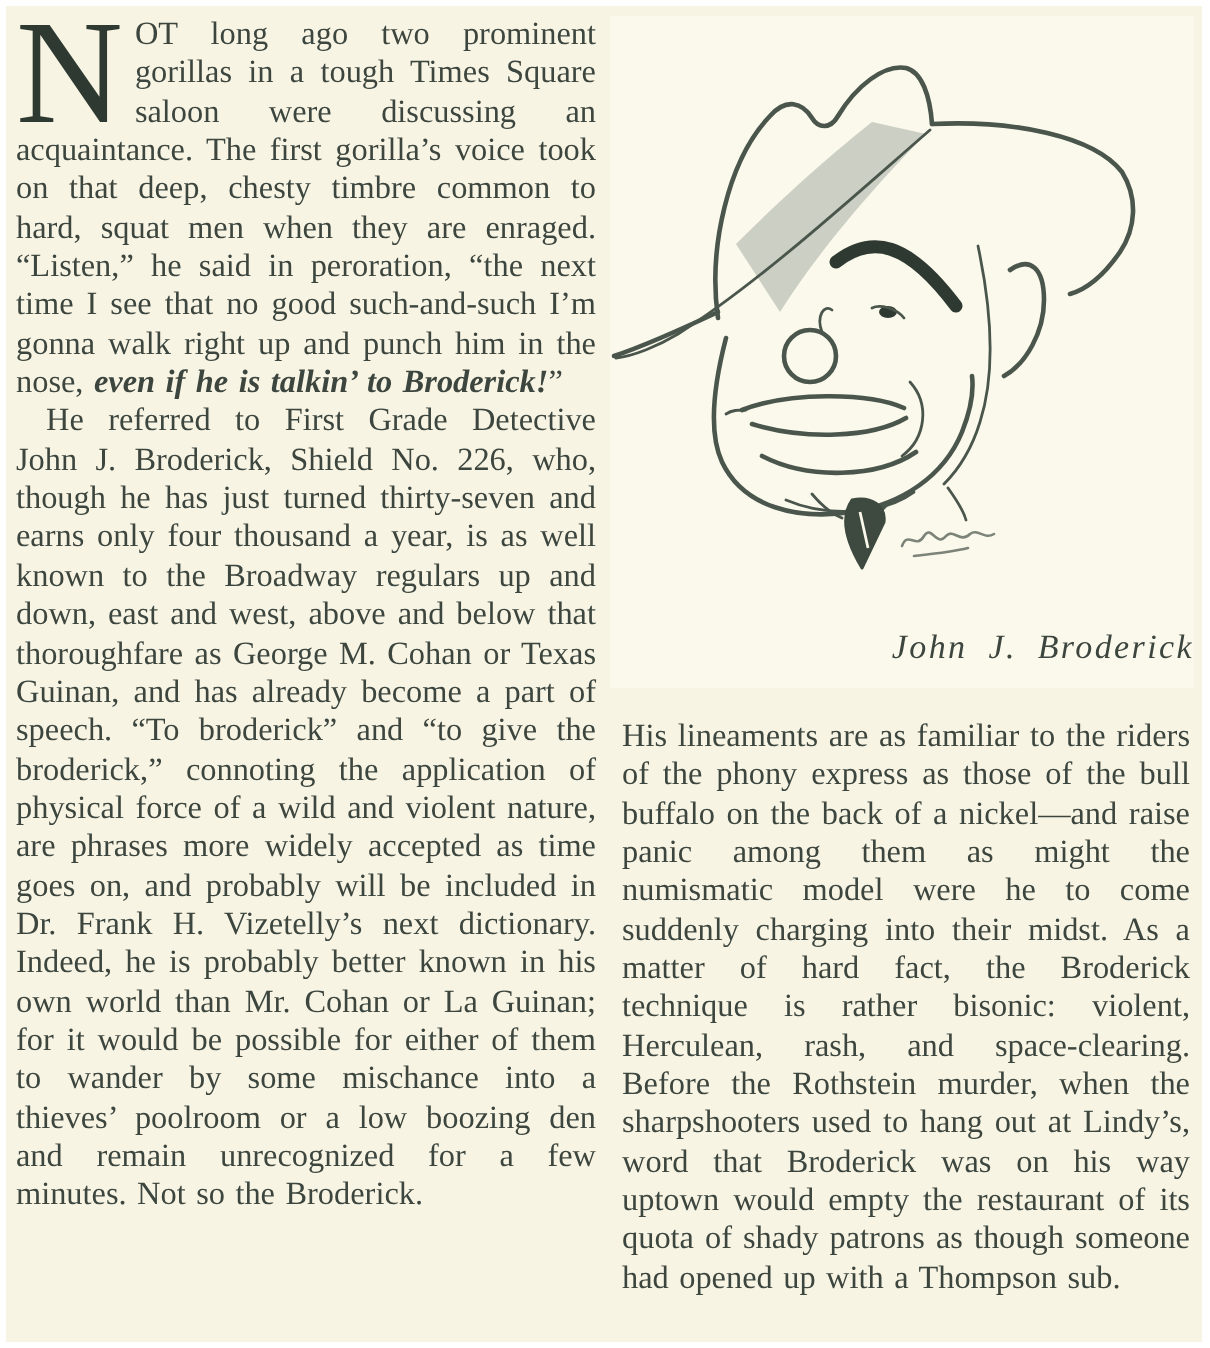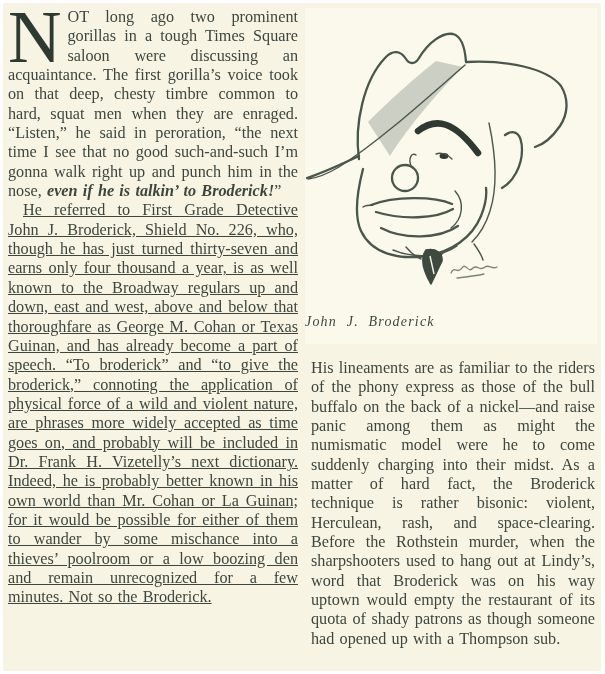--- a/index.html
+++ b/index.html
@@ -33,42 +33,42 @@
   .column-left  { left: 5px;  width: 290px; }
   .column-right { left: 308px; width: 284px; }
   .para {
     font-size: 16.2px;
     line-height: 19.35px;
     text-align: justify;
     word-spacing: 1.2px;
     color: var(--ink);
   }
   .para .seg-italic { font-style: italic; font-weight: bold; }
-  .para-indent { text-indent: 15px; text-decoration: underline; }
+  .para-indent { text-indent: 15px; }
   .drop-cap {
     float: left;
     font-size: 74px;
     line-height: 56px;
     height: 57px;
     margin: 1px 6px 0 0;
     color: var(--ink_dark);
   }
   figure.illustration {
     width: 292px;
     margin-left: -6px;
     height: 336px;
     background: var(--figure_paper);
     margin-bottom: 15px;
   }
   figure.illustration svg { display: block; }
   figcaption.fig-caption {
     margin-top: 6px;
-    text-align: left;
+    text-align: right;
     font-style: italic;
-    font-size: 14px;
+    font-size: 17px;
     letter-spacing: 1.2px;
     word-spacing: 5px;
     color: var(--ink);
   }
   
   .ln {
     fill: none;
     stroke: var(--line);
     stroke-width: 2.3;
     stroke-linecap: round;

